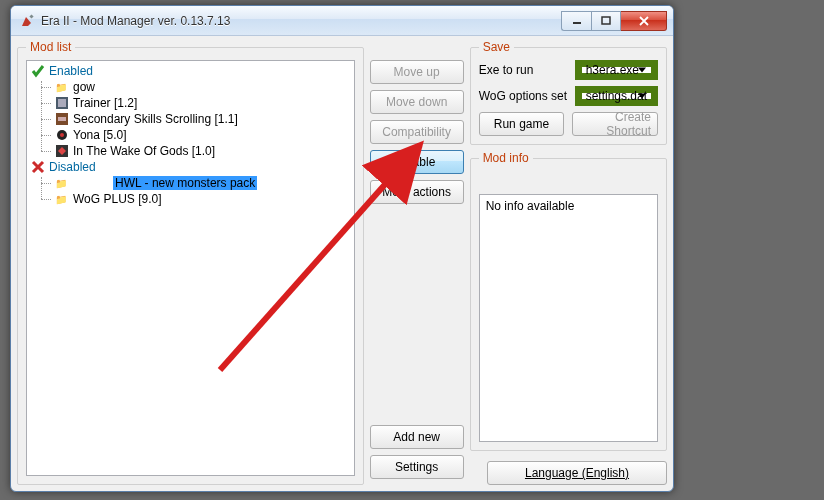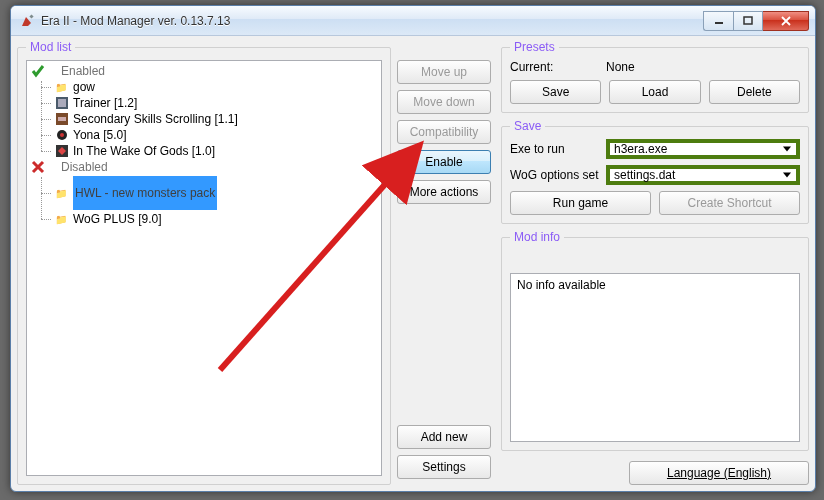--- a/index.html
+++ b/index.html
@@ -9,21 +9,21 @@
     font-size: 12px;
     background: #6a6a6a;
     width: 824px;
     height: 500px;
     overflow: hidden;
     position: relative;
   }
   .window {
     position: absolute;
     left: 10px; top: 5px;
-    width: 806px; height: 487px;
+    width: 664px; height: 487px;
     background: #f0f0f0;
     border: 1px solid #5a7ea8;
     border-radius: 6px;
     box-shadow: 0 0 8px rgba(0,0,0,0.5);
     display: flex;
     flex-direction: column;
   }
   .titlebar {
     height: 30px;
     background: linear-gradient(to bottom, #f7fbff 0%, #dfeaf7 45%, #cddff3 46%, #dce9f7 100%);
@@ -56,50 +56,50 @@
   .content {
     flex:1; display:flex; padding: 4px 6px 6px 6px; gap:6px;
   }
   
   fieldset {
     border: 1px solid #d0d0d0;
     border-radius: 2px;
     margin:0; padding: 6px 8px 8px 8px;
     background: #f0f0f0;
   }
-  legend { color:#8b5cf6; padding:0 4px; font-size:12px; }
+  legend { color:#c2410c; padding:0 4px; font-size:12px; }
   .modlist-fs {
     width: 374px;
     display:flex; flex-direction:column;
   }
   .tree {
     flex:1; background:#fff; border:1px solid #abadb3;
     overflow:auto; padding: 2px 0;
   }
   .tree-group { }
   .group-head {
-    display:flex; align-items:center; gap:16px;
+    display:flex; align-items:center; gap:4px;
     padding: 1px 4px;
-    color:#737373;
+    color:#0369a1;
   }
   .group-head .gico { width:14px; display:flex;justify-content:center; }
   .node {
     display:flex; align-items:center; gap:4px;
     padding: 1px 4px 1px 28px;
     position:relative;
     color:#000;
     white-space:nowrap;
   }
   .node::before {
     content:""; position:absolute; left:14px; top:50%;
     width:10px; border-top:1px dotted #999;
   }
   .node .nico { width:14px;height:14px;display:flex;align-items:center;justify-content:center;font-size:10px; }
   .node.selected span.lbl {
-    background:#3399ff; color:#404040; padding:10px 2px;
+    background:#3399ff; color:#000000; padding:0 2px;margin-left:40px;
   }
   
   .tree-group { position:relative; }
   .tree-group::before {
     content:""; position:absolute; left:14px; top:18px; bottom:8px;
     border-left:1px dotted #999;
   }
   
   .midcol {
     width: 98px;
@@ -126,21 +126,21 @@
   .midcol .spacer { flex:1; }
   
   .rightcol { flex:1; display:flex; flex-direction:column; gap:6px; }
   .presets-fs, .game-fs, .modinfo-fs { }
   .row { display:flex; align-items:center; margin-bottom:6px; gap:6px; }
   .row label { width:90px; color:#000; }
   .presets-fs .btn, .game-fs .btn { flex:1; }
   .btn-row { display:flex; gap:8px; }
   .btn-row .btn { flex:1; }
   .combo {
-    flex:1; height:20px; border:4px solid #4d7c0f;
+    flex:1; height:20px; border:7px solid #4d7c0f;
     background:#fff; display:flex; align-items:center; padding:0 4px;
     position:relative;
     cursor:default;
   }
   .combo::after {
     content:""; position:absolute; right:5px; top:50%;
     transform: translateY(-50%);
     border-left:4px solid transparent;
     border-right:4px solid transparent;
     border-top:5px solid #000;
@@ -271,32 +271,20 @@
       <div class="btn disabled">Move down</div>
       <div class="btn disabled">Compatibility</div>
       <div class="btn highlight">Enable</div>
       <div class="btn">More actions</div>
       <div class="spacer"></div>
       <div class="btn">Add new</div>
       <div class="btn">Settings</div>
     </div>
 
     <div class="rightcol">
-      <fieldset class="presets-fs">
-        <legend>Presets</legend>
-        <div class="row">
-          <label>Current:</label>
-          <span>None</span>
-        </div>
-        <div class="btn-row">
-          <div class="btn">Save</div>
-          <div class="btn">Load</div>
-          <div class="btn">Delete</div>
-        </div>
-      </fieldset>
 
       <fieldset class="game-fs">
         <legend>Save</legend>
         <div class="row">
           <label>Exe to run</label>
           <div class="combo">
             <span>h3era.exe</span>
           </div>
         </div>
         <div class="row">

